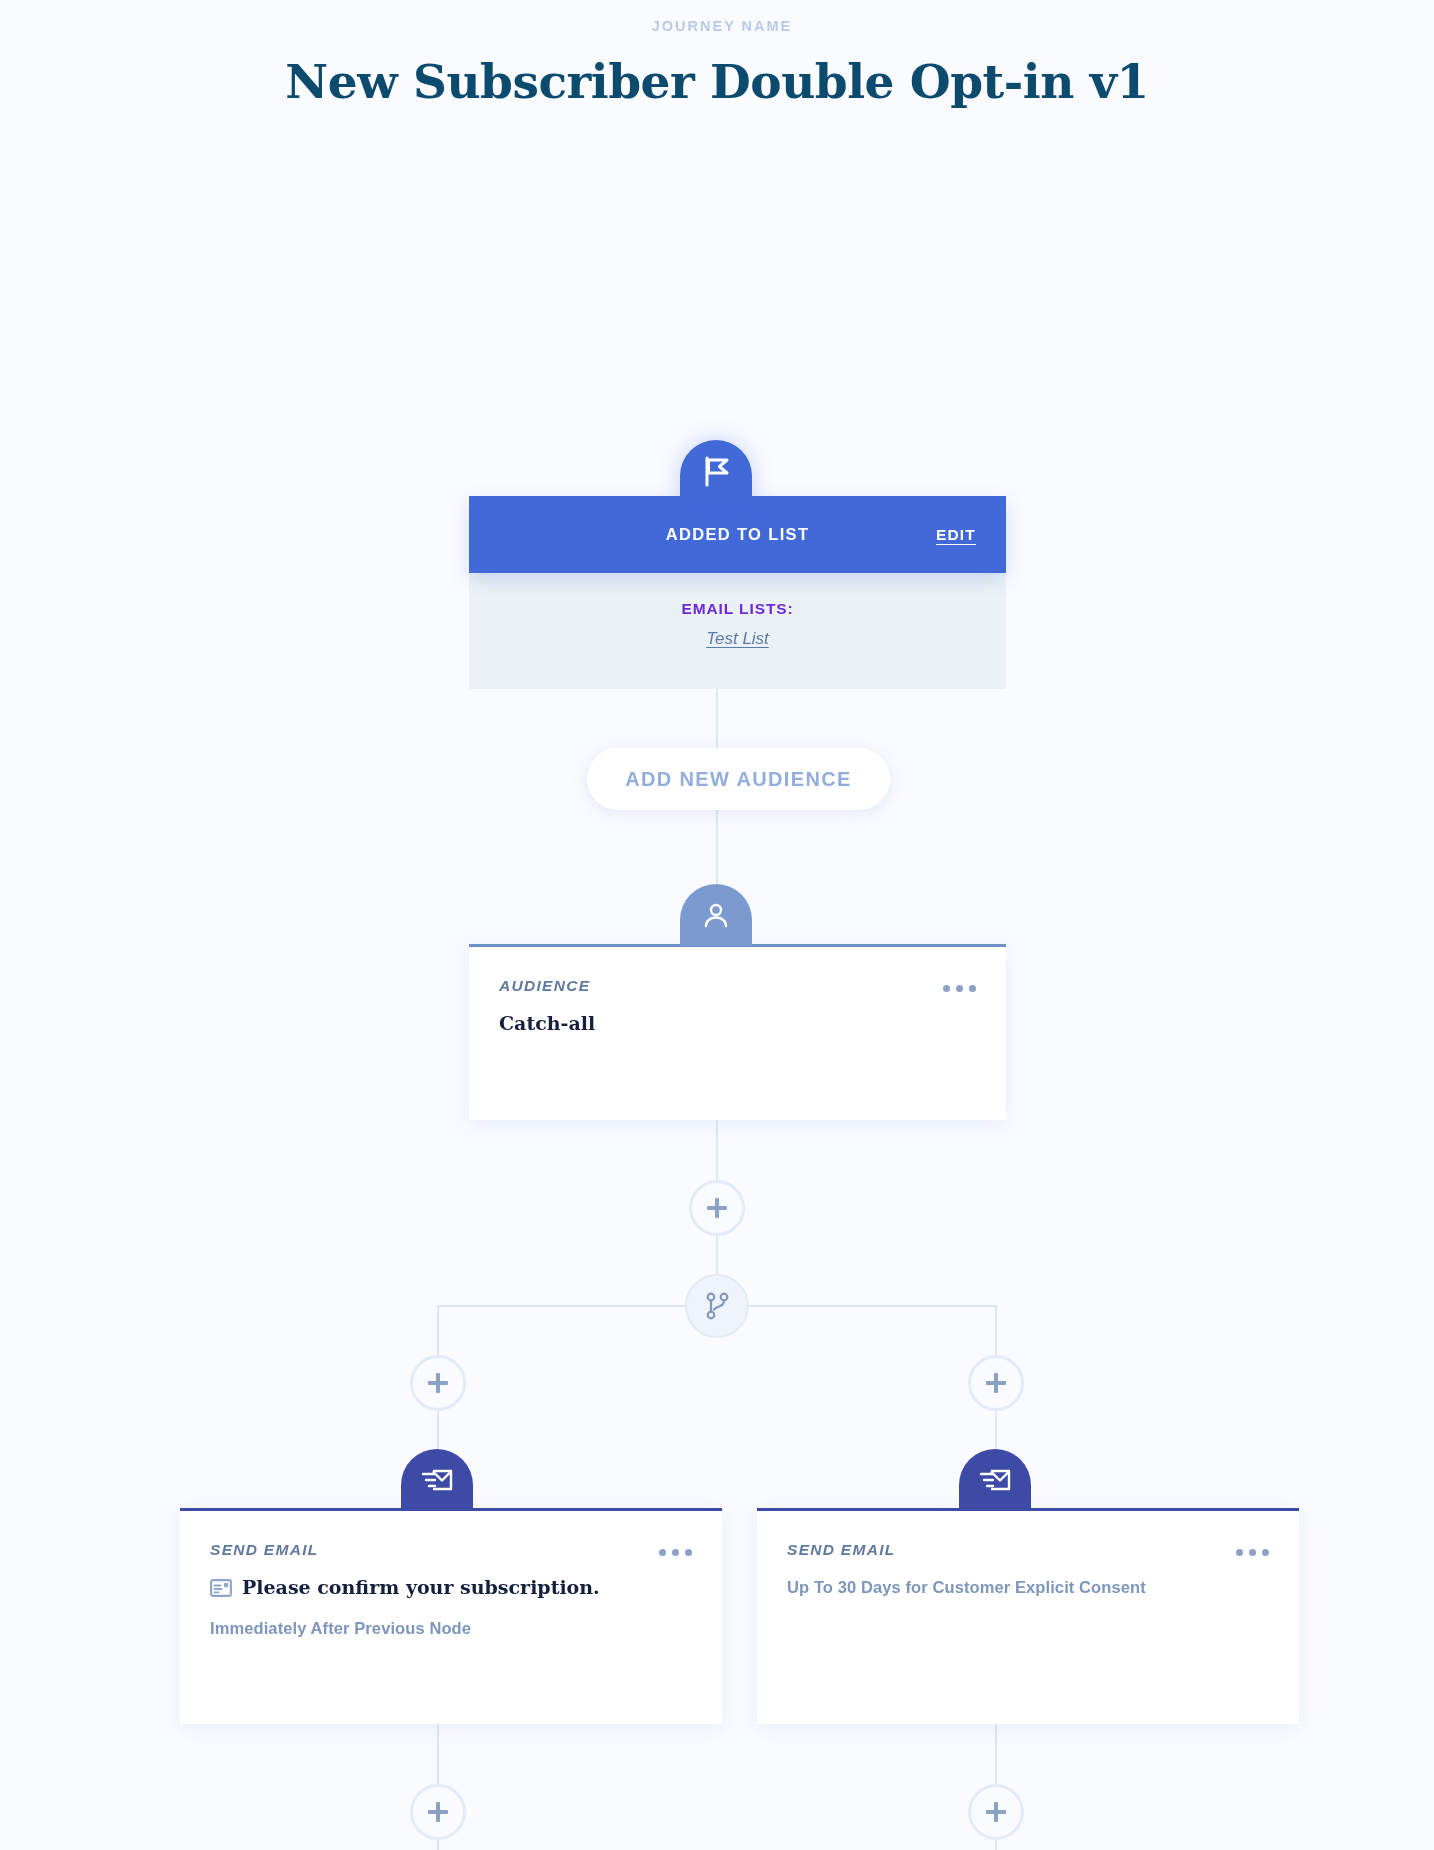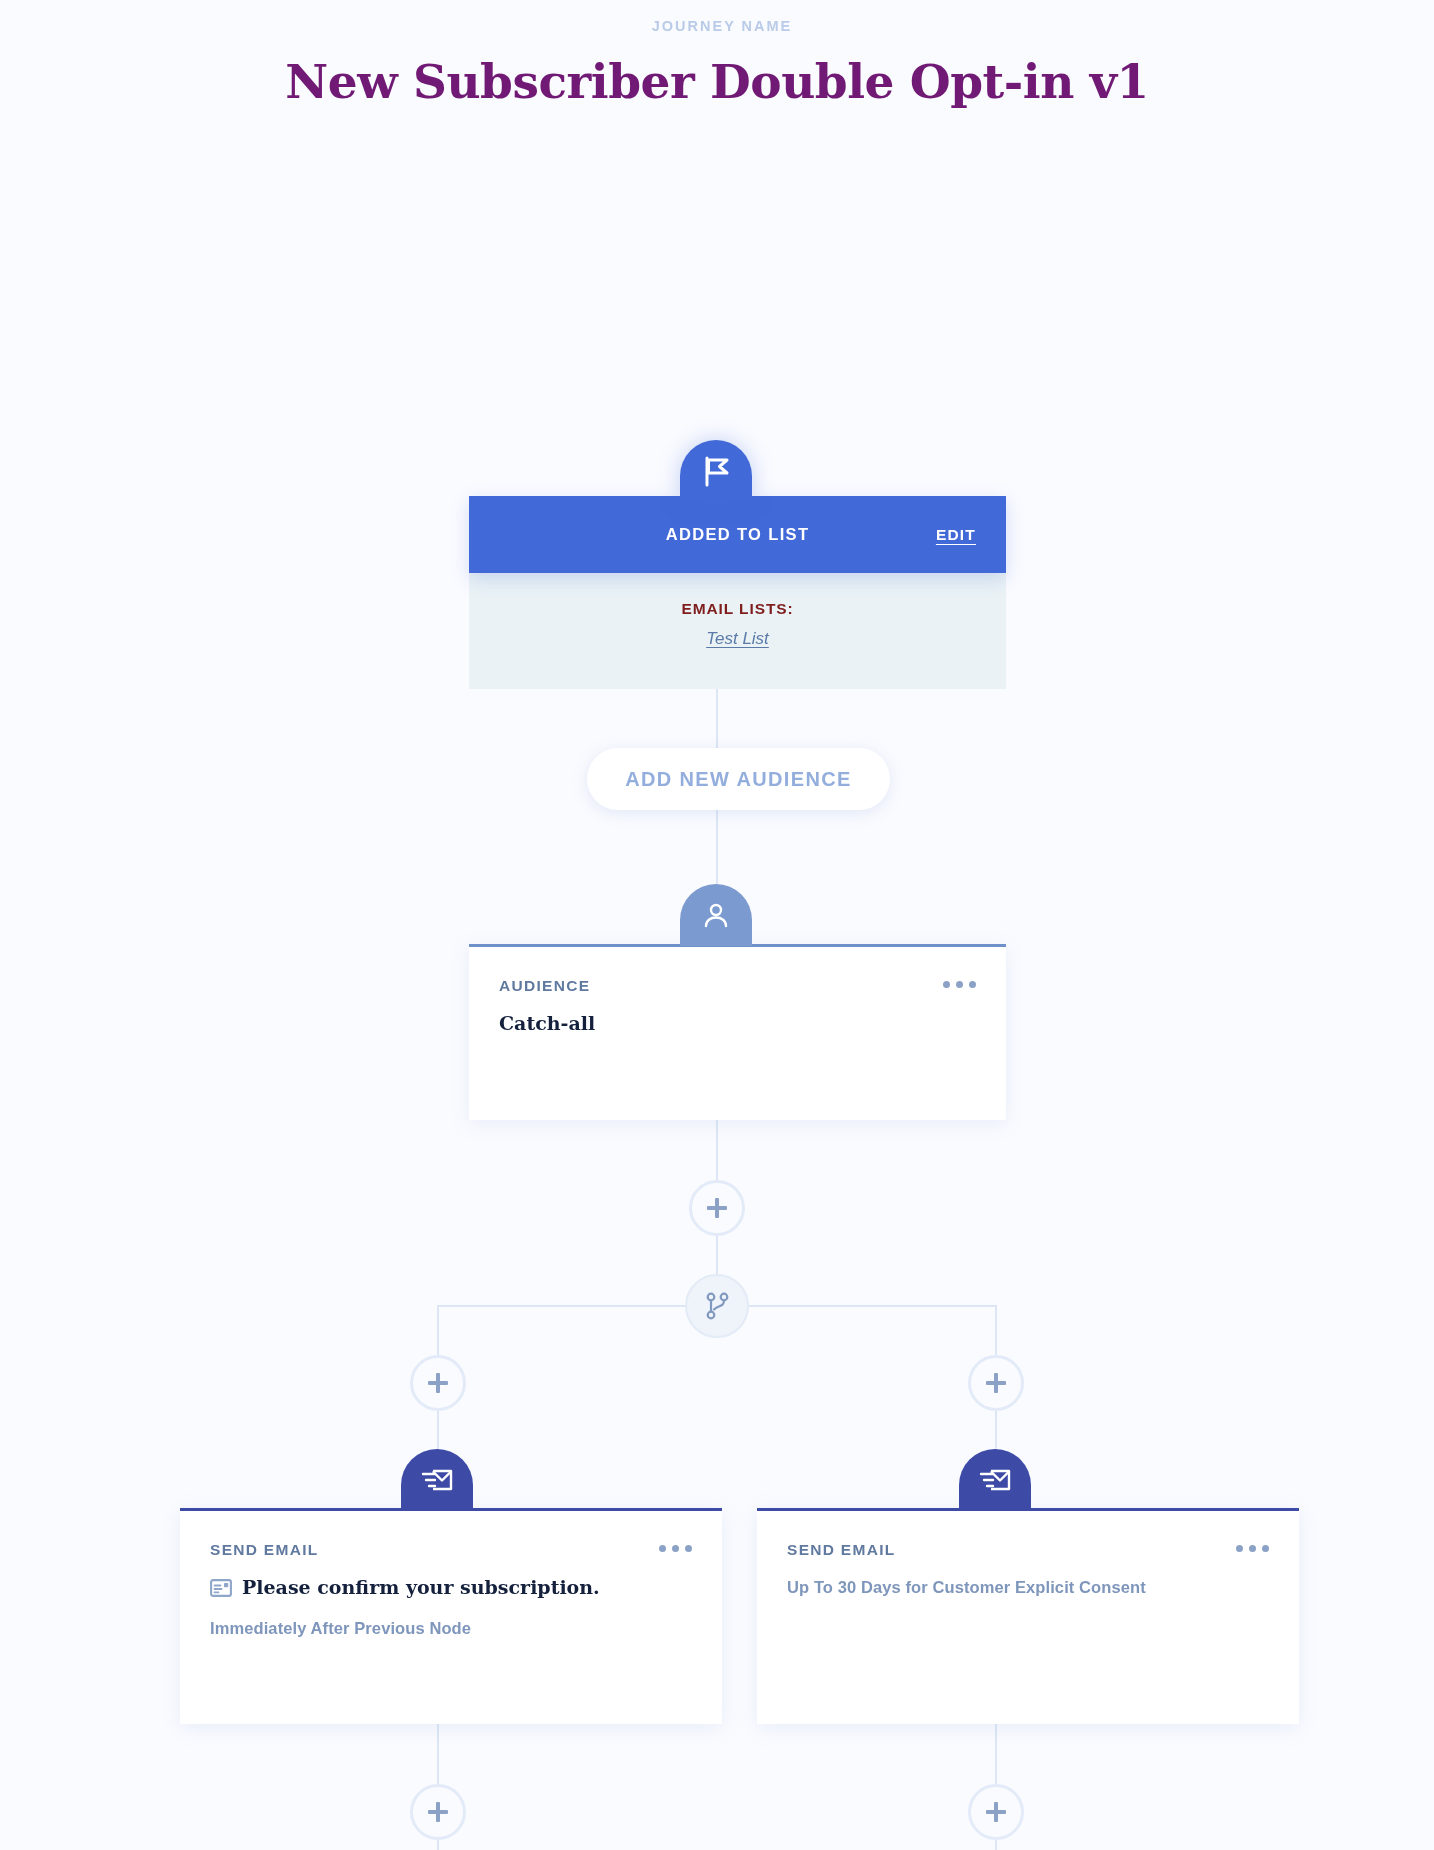--- a/index.html
+++ b/index.html
@@ -36,21 +36,21 @@
     color: #b9cbe8;
     text-transform: uppercase;
     line-height: 1.2;
     padding-left: 10px;
   }
   .journey-title {
     margin-top: 20px;
     font-family: "DejaVu Serif", "Liberation Serif", serif;
     font-size: 47px;
     font-weight: 700;
-    color: #701a75;
+    color: #0c4a6e;
     letter-spacing: -0.5px;
     line-height: 1.15;
   }
 
   
   .canvas {
     position: relative;
     width: 1434px;
     height: 1672px;
     background: #fafbff;
@@ -125,21 +125,21 @@
   }
   .trigger-body {
     background: #eaf2f5;
     padding: 27px 20px 40px;
     text-align: center;
   }
   .trigger-body-label {
     font-size: 15.5px;
     font-weight: 700;
     letter-spacing: 0.9px;
-    color: #7f1d1d;
+    color: #6d28d9;
     text-transform: uppercase;
   }
   .trigger-body-value {
     margin-top: 11px;
     font-size: 17px;
     font-style: italic;
     color: #5a7ba8;
     text-decoration: underline;
     text-underline-offset: 3px;
     cursor: pointer;
@@ -173,22 +173,23 @@
   .node-card {
     box-shadow: 0 4px 18px rgba(140,165,215,0.16);
   }
   .node-card-top {
     height: 3px;
     width: 100%;
   }
   .node-card-inner { padding: 30px 30px 30px 30px; }
   .node-row {
     display: flex;
-    align-items: flex-start;
+    align-items: center;
     justify-content: space-between;
+    font-style: italic;
   }
   .node-kicker {
     font-size: 15.5px;
     font-weight: 700;
     letter-spacing: 1.3px;
     color: #60799f;
     text-transform: uppercase;
   }
   .dots {
     display: flex;

